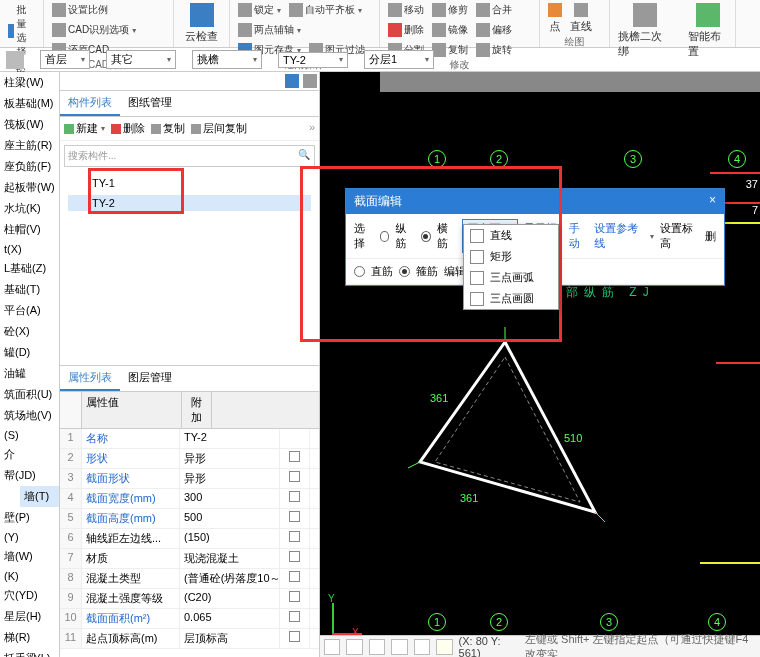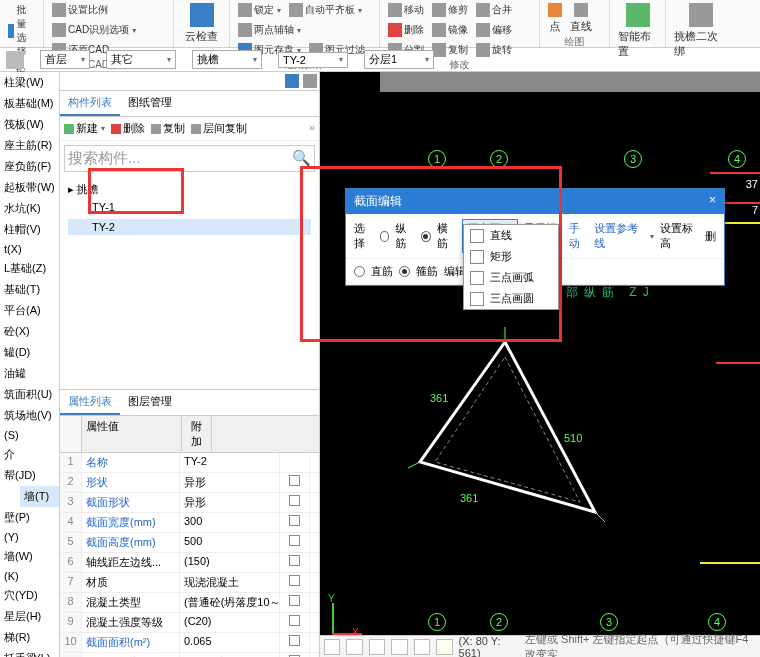--- a/index.html
+++ b/index.html
@@ -22,21 +22,21 @@
 .main { display: flex; height: calc(100% - 72px); }
 .left-nav { width: 60px; background: #fff; border-right: 1px solid #ccc; overflow: hidden; }
 .left-nav .nav-item { padding: 3px 4px; font-size: 11px; cursor: pointer; white-space: nowrap; }
 .left-nav .nav-item.active { background: #d6e8f9; margin-left: 20px; }
 .mid-col { width: 260px; background: #fff; border-right: 1px solid #ccc; display: flex; flex-direction: column; }
 .panel-tabs { display: flex; border-bottom: 1px solid #ccc; font-size: 11px; }
 .panel-tabs .tab { padding: 4px 8px; cursor: pointer; }
 .panel-tabs .tab.active { border-bottom: 2px solid #3a7fc4; color: #3a7fc4; }
 .panel-toolbar { display: flex; gap: 6px; padding: 4px; border-bottom: 1px solid #eee; font-size: 11px; }
 .panel-toolbar .tb-btn { display: flex; align-items: center; gap: 2px; cursor: pointer; }
-.search { border: 1px solid #ccc; margin: 4px; padding: 3px; font-size: 15px; color: #999; display: flex; justify-content: space-between; }
+.search { border: 1px solid #ccc; margin: 4px; padding: 3px; font-size: 10px; color: #999; display: flex; justify-content: space-between; }
 .tree { padding: 4px 8px; font-size: 11px; }
 .tree .tree-item { padding: 2px 0 2px 12px; cursor: pointer; }
 .tree .tree-item.selected { background: #d6e8f9; }
 .red-frame1 { position: absolute; border: 3px solid #e33; left: 88px; top: 168px; width: 96px; height: 46px; pointer-events: none; }
 .red-frame2 { position: absolute; border: 3px solid #e33; left: 300px; top: 166px; width: 262px; height: 176px; pointer-events: none; z-index: 50; }
 .prop-panel { border-top: 1px solid #ccc; margin-top: 150px; }
 .prop-grid { overflow-y: auto; max-height: 280px; }
 .prop-hdr { display: flex; background: #f0f0f0; border-bottom: 1px solid #ccc; font-size: 11px; }
 .prop-hdr > div { padding: 3px 4px; border-right: 1px solid #ccc; }
 .prop-row { display: flex; border-bottom: 1px solid #eee; font-size: 11px; }
@@ -189,30 +189,30 @@
           <span class="icon orange"></span>
           <span>点</span>
         </div>
       <div class="ribbon-item big">
           <span class="icon"></span>
           <span>直线</span>
         </div>
     </div>
     <div class="ribbon-label">绘图</div>
   </div>
+  <div class="ribbon-group" style="width:70px;border-right:none">
+    <div class="ribbon-item big">
+        <span class="icon big"></span>
+        <span>挑檐二次绑</span>
+      </div>
+  </div>
   <div class="ribbon-group" style="width:56px">
     <div class="ribbon-item big">
         <span class="icon big green"></span>
         <span>智能布置</span>
-      </div>
-  </div>
-  <div class="ribbon-group" style="width:70px;border-right:none">
-    <div class="ribbon-item big">
-        <span class="icon big"></span>
-        <span>挑檐二次绑</span>
       </div>
   </div>
 </div>
 
 <div class="toolbar2">
   <span class="icon" style="width:18px;height:18px;background:#bbb"></span>
   <div class="combo">
       <span>首层</span>
       <span class="dd">▾</span>
     </div>
@@ -295,21 +295,20 @@
           <span class="icon" style="width:10px;height:10px"></span>
           <span>层间复制</span>
         </div>
       <span style="margin-left:auto;color:#999">»</span>
     </div>
     <div class="search">
       <span>搜索构件...</span>
       <span>🔍</span>
     </div>
     <div class="tree">
-      <div class="tree-item" style="padding-left:0">▸ <span>挑檐</span></div>
       <div class="tree-item" style="padding-left:24px">TY-1</div>
       <div class="tree-item selected" style="padding-left:24px;margin-top:4px">TY-2</div>
     </div>
 
     <div class="prop-panel">
       <div class="panel-tabs">
         <div class="tab active">属性列表</div>
         <div class="tab">图层管理</div>
       </div>
       <div class="prop-hdr">

